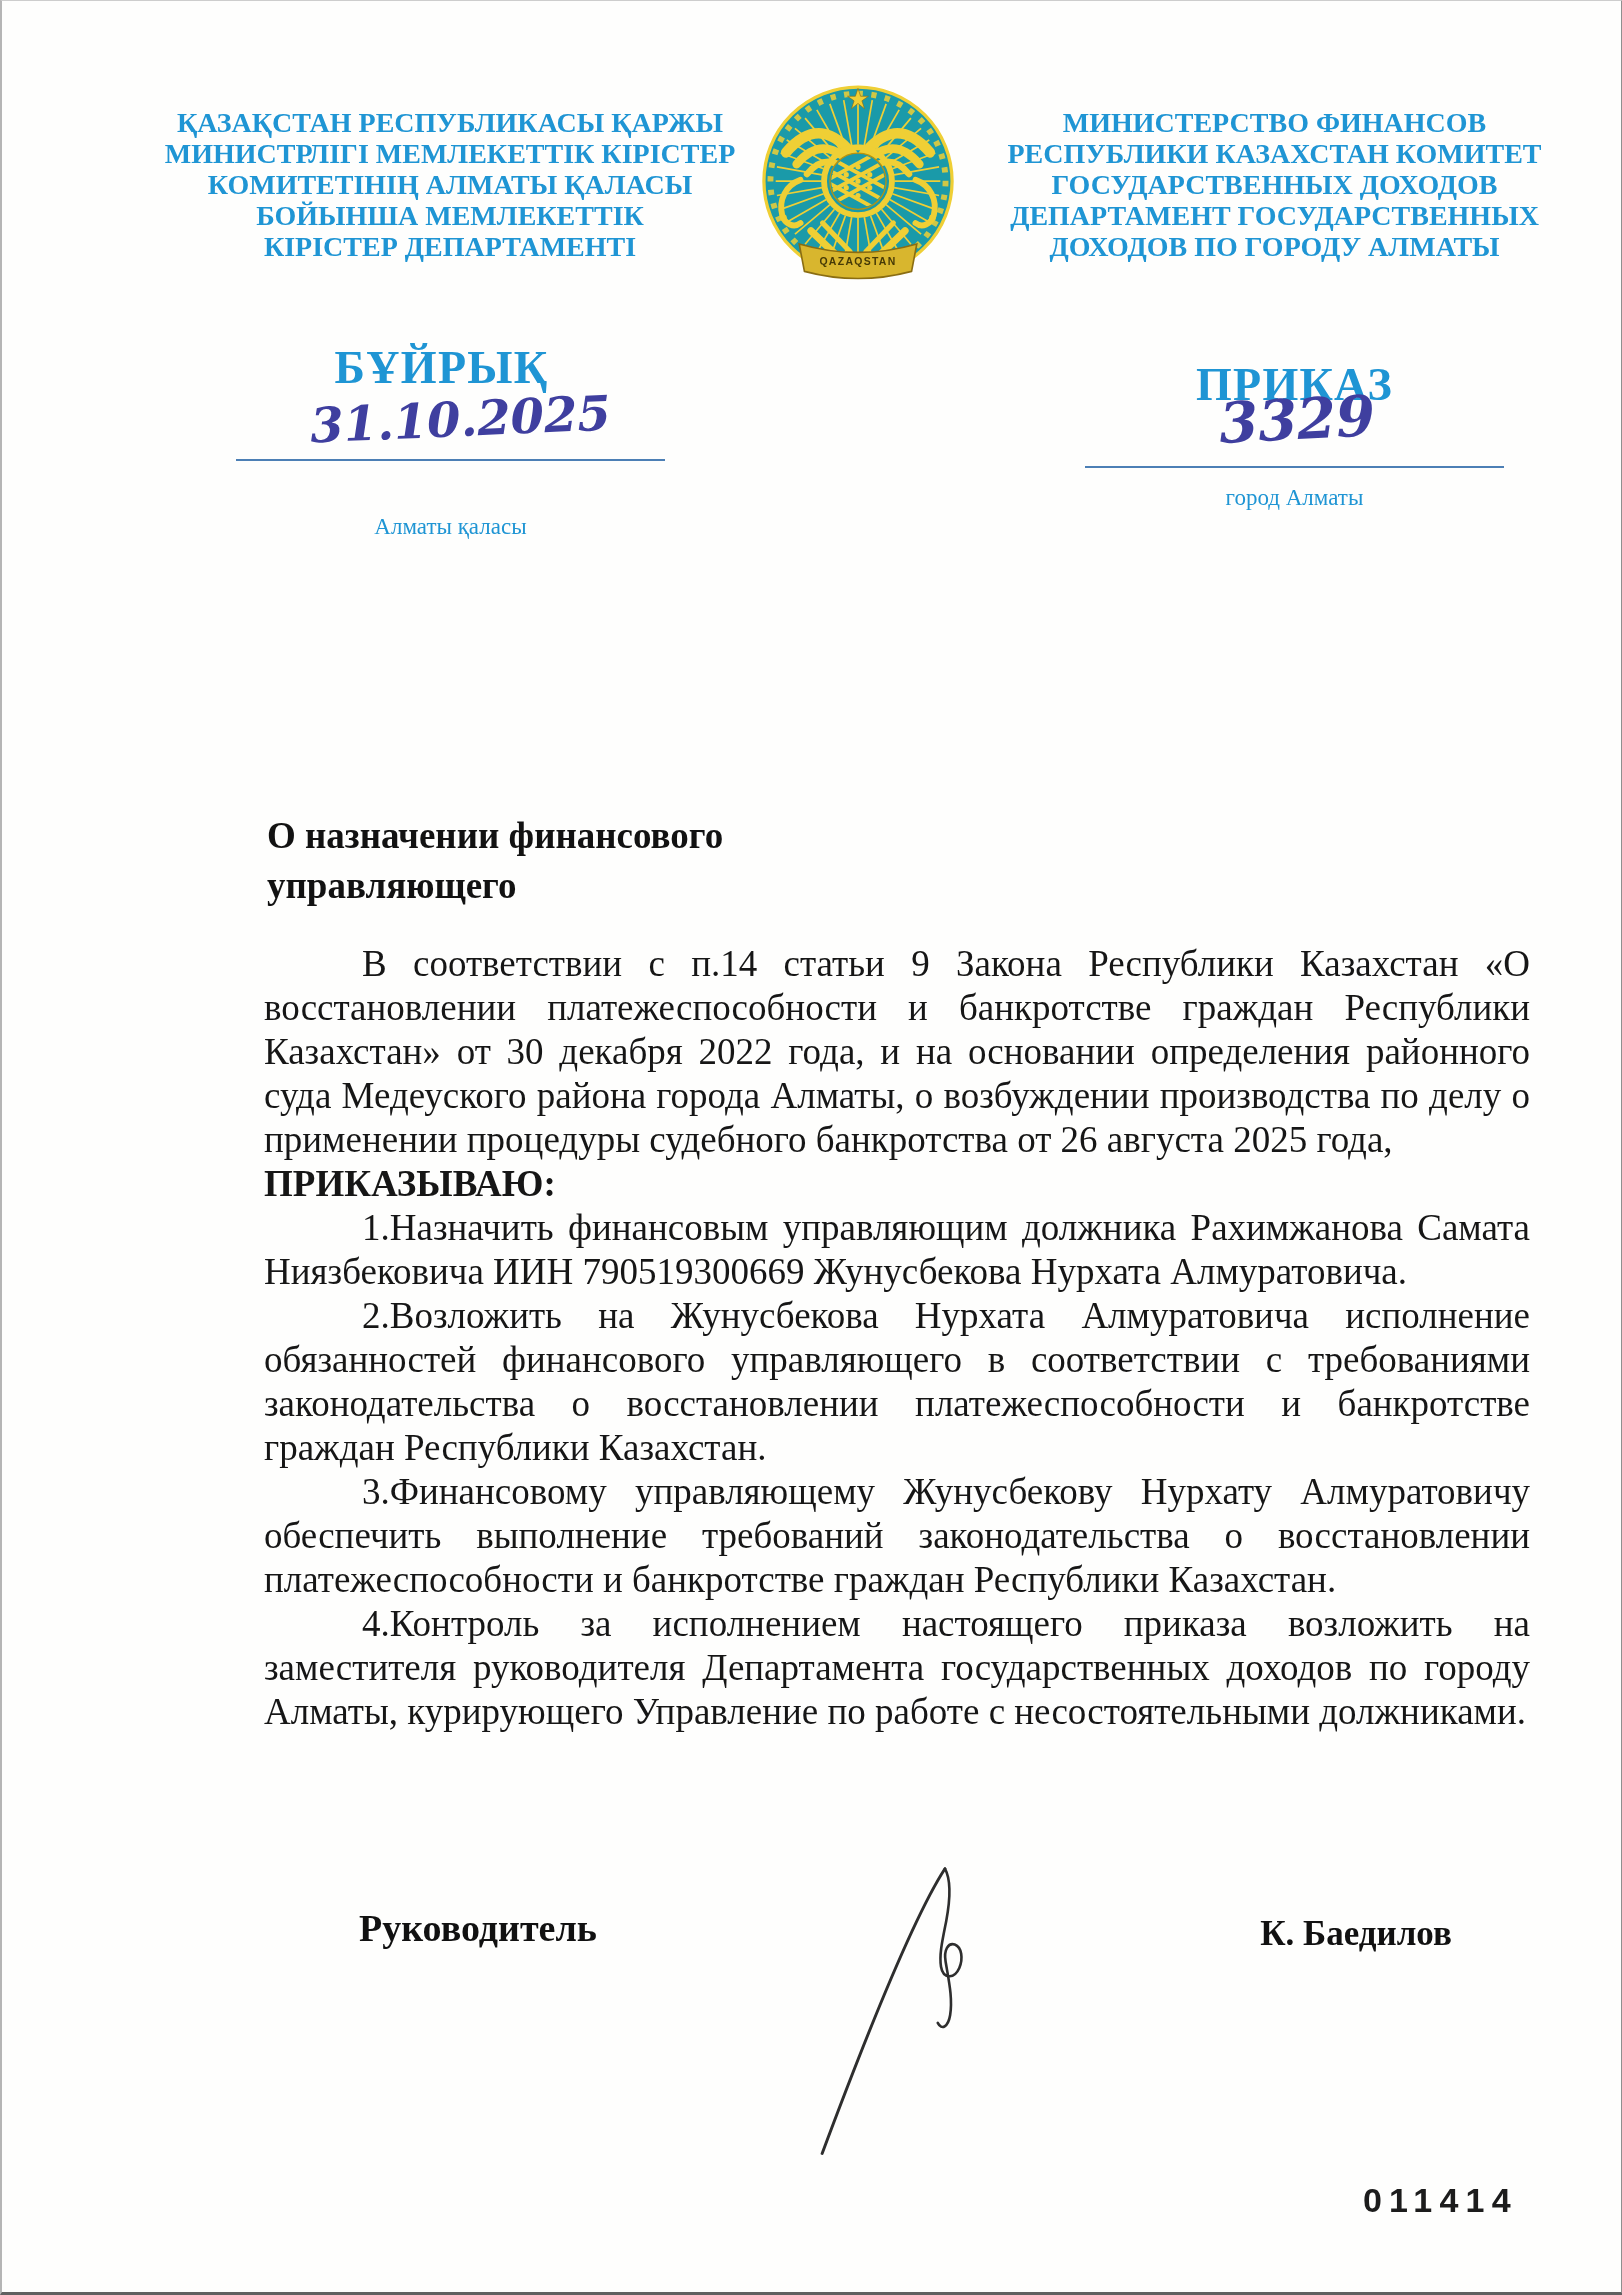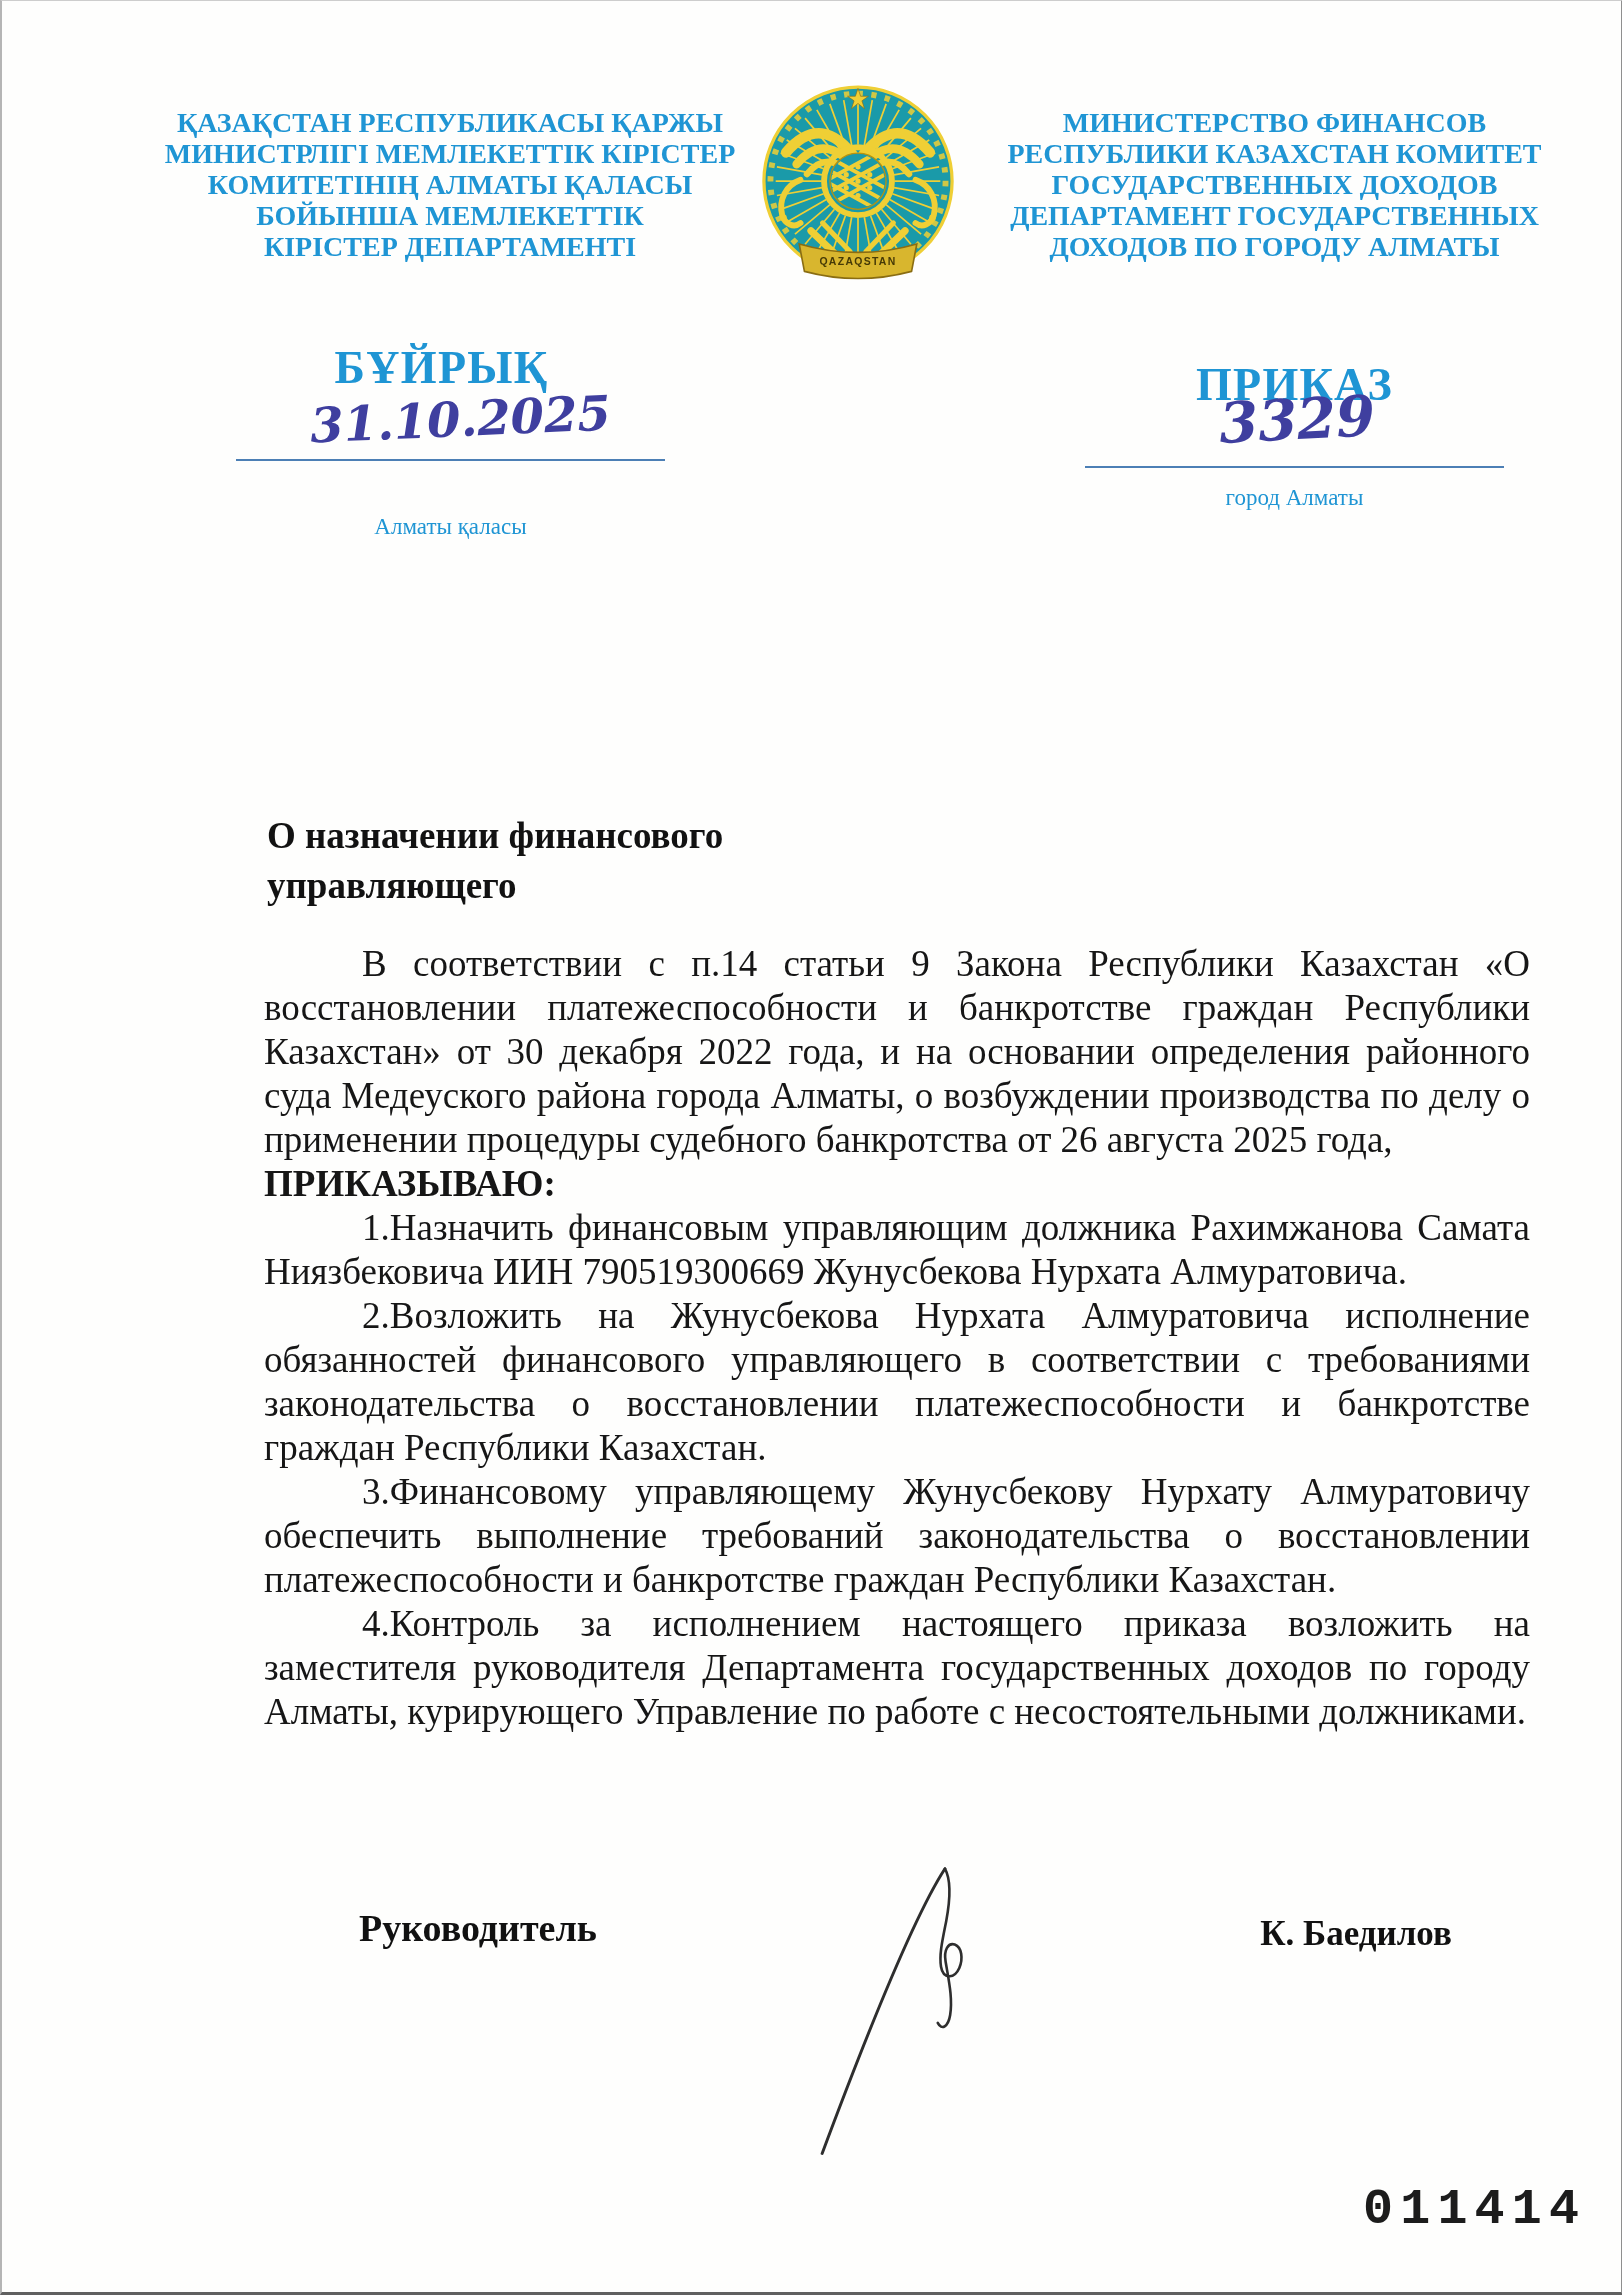--- a/index.html
+++ b/index.html
@@ -52,21 +52,21 @@
     position:absolute;left:262px;top:941px;width:1266px;
     font-size:37px;line-height:44px;text-align:justify;
   }
   .body-text p{margin:0;text-indent:98px;}
   .body-text p.decree{font-weight:700;text-indent:0;}
   .sig-position{position:absolute;left:357px;top:1905px;font-weight:700;font-size:38px;color:#111;}
   .sig-name{position:absolute;left:1243px;top:1905px;width:222px;text-align:center;font-weight:700;font-size:35px;color:#111;margin-top:8px;}
   .signature{position:absolute;left:811px;top:1857px;width:209px;height:301px;}
   .serial{
     position:absolute;left:1361px;top:2180px;
-    font-family:Liberation Mono, monospace;font-weight:700;font-size:50px;
+    font-family:Liberation Sans, sans-serif;font-weight:700;font-size:34px;
     letter-spacing:7.2px;color:#1c1c1c;
   }
 </style>
 </head>
 <body>
 
 <div class="page">
 
   <div class="letterhead-kk">ҚАЗАҚСТАН РЕСПУБЛИКАСЫ ҚАРЖЫ
 МИНИСТРЛІГІ МЕМЛЕКЕТТІК КІРІСТЕР

